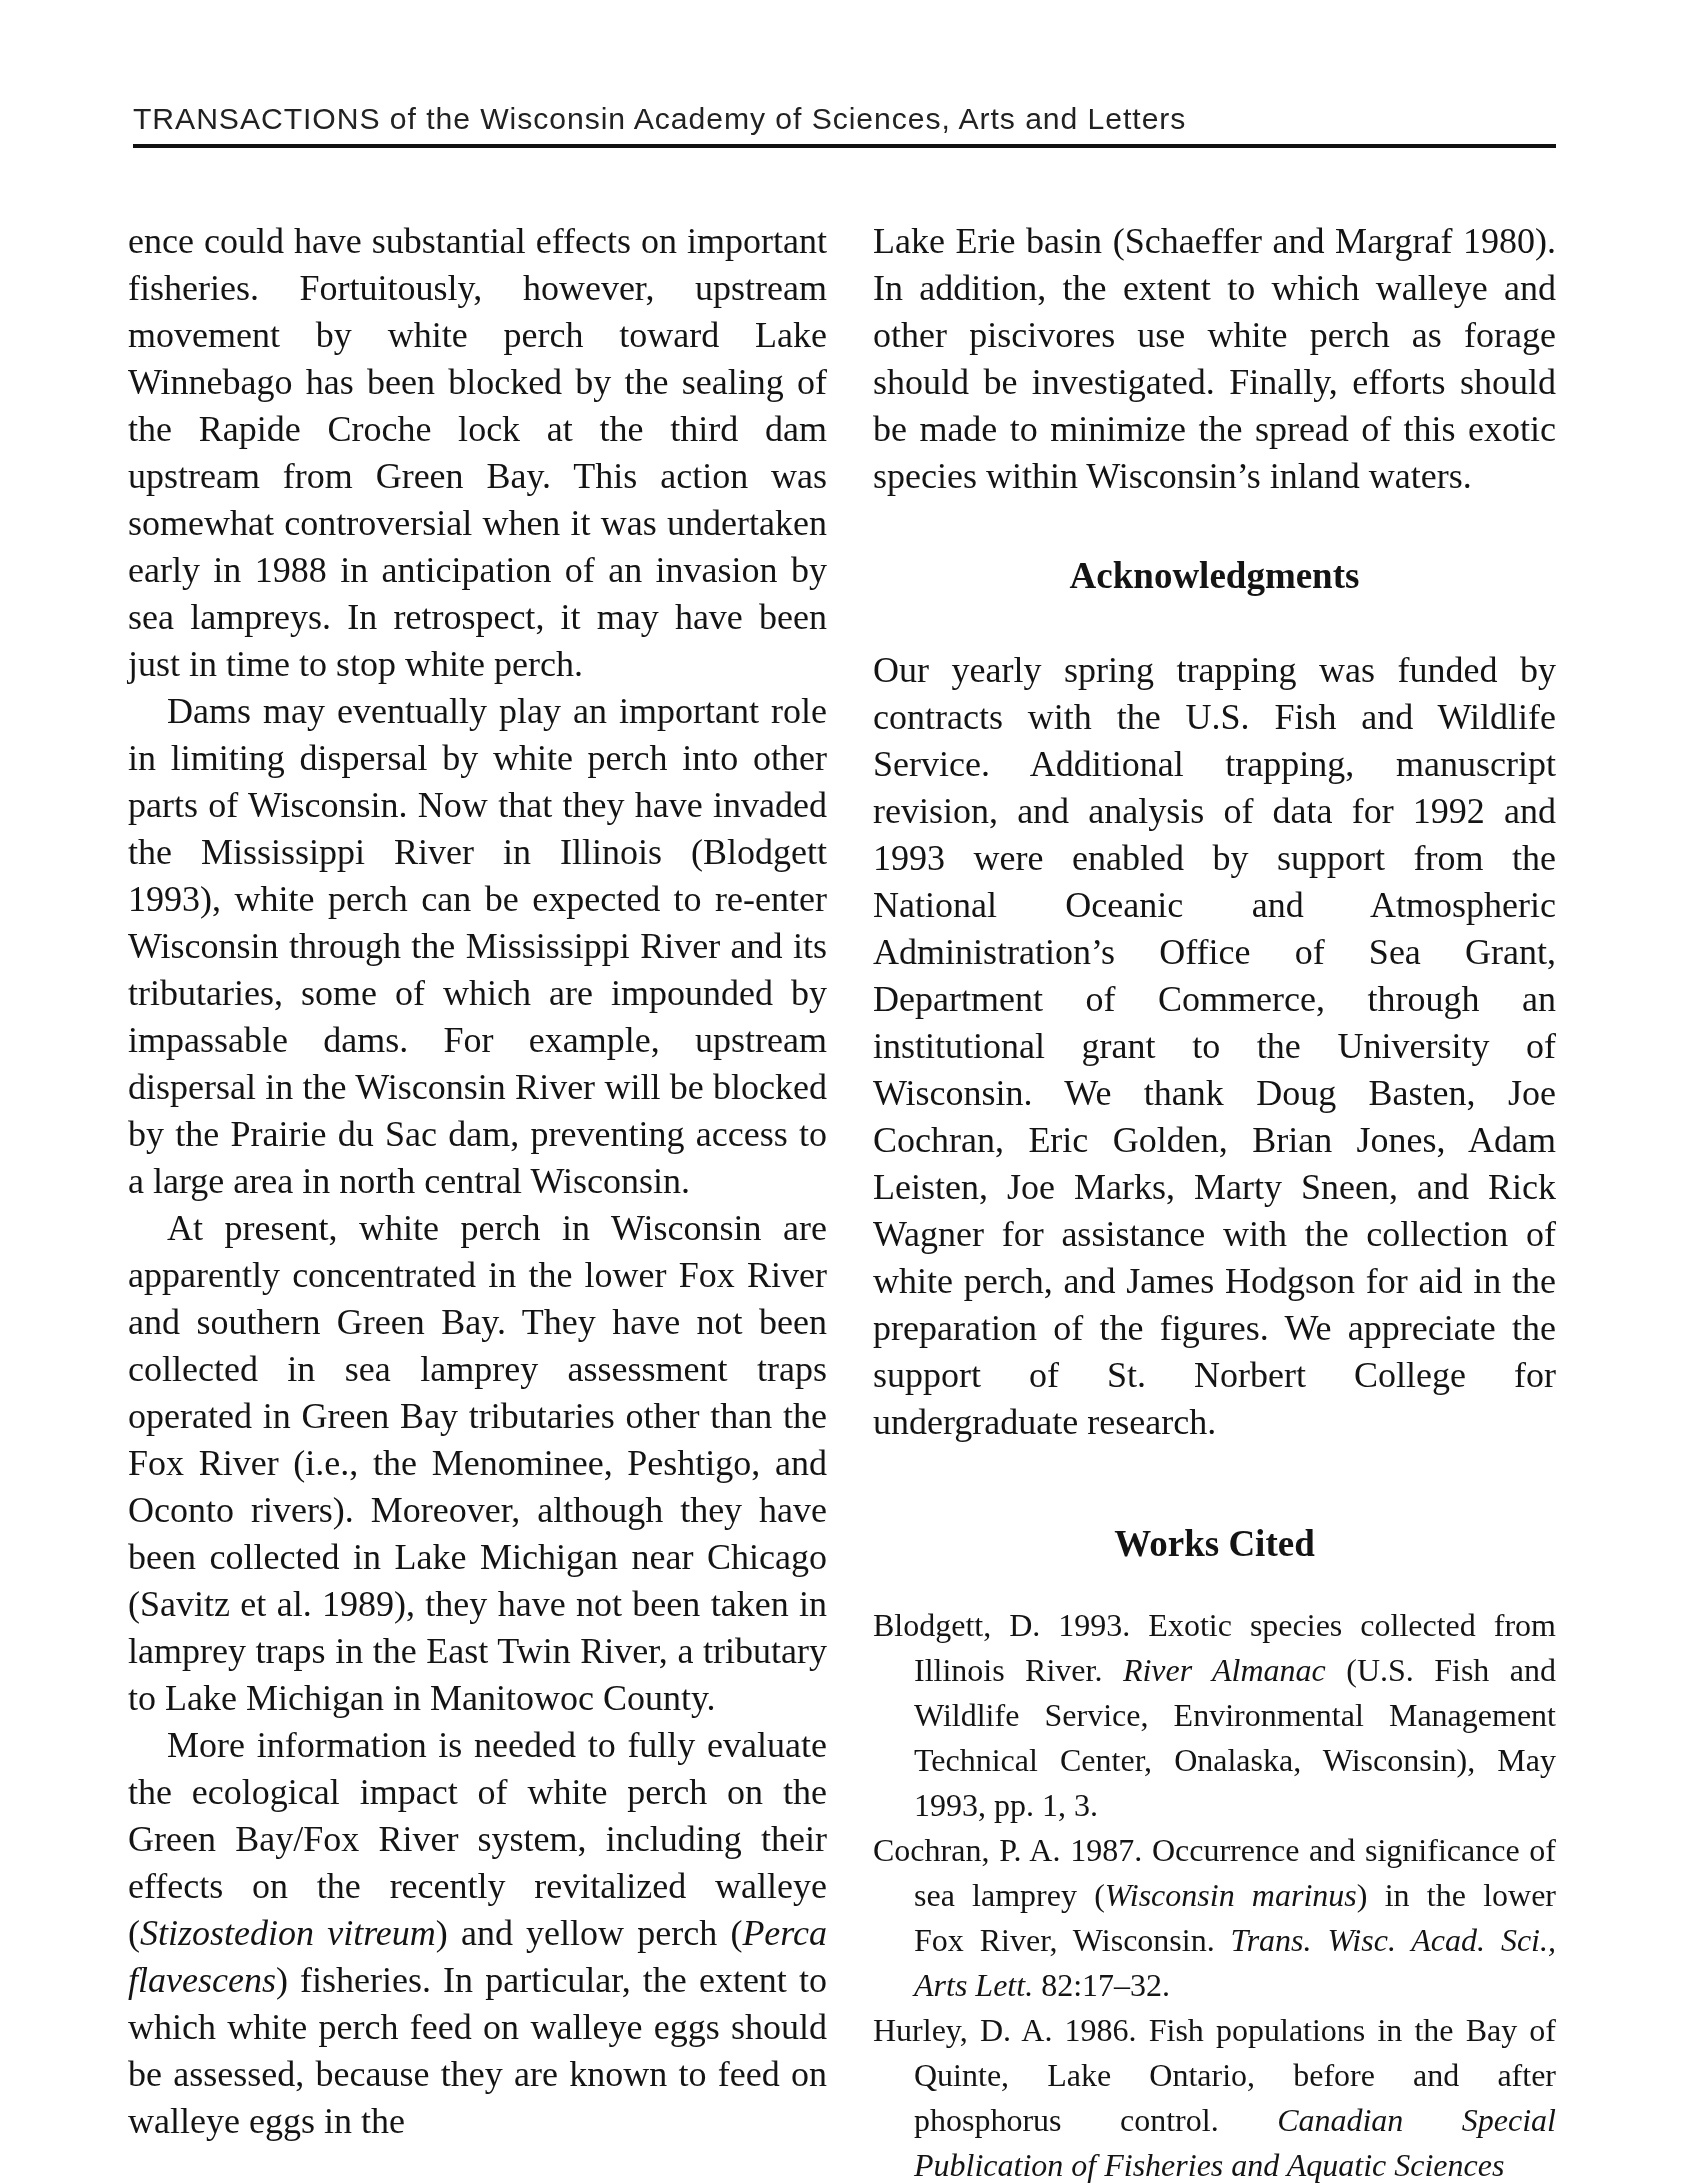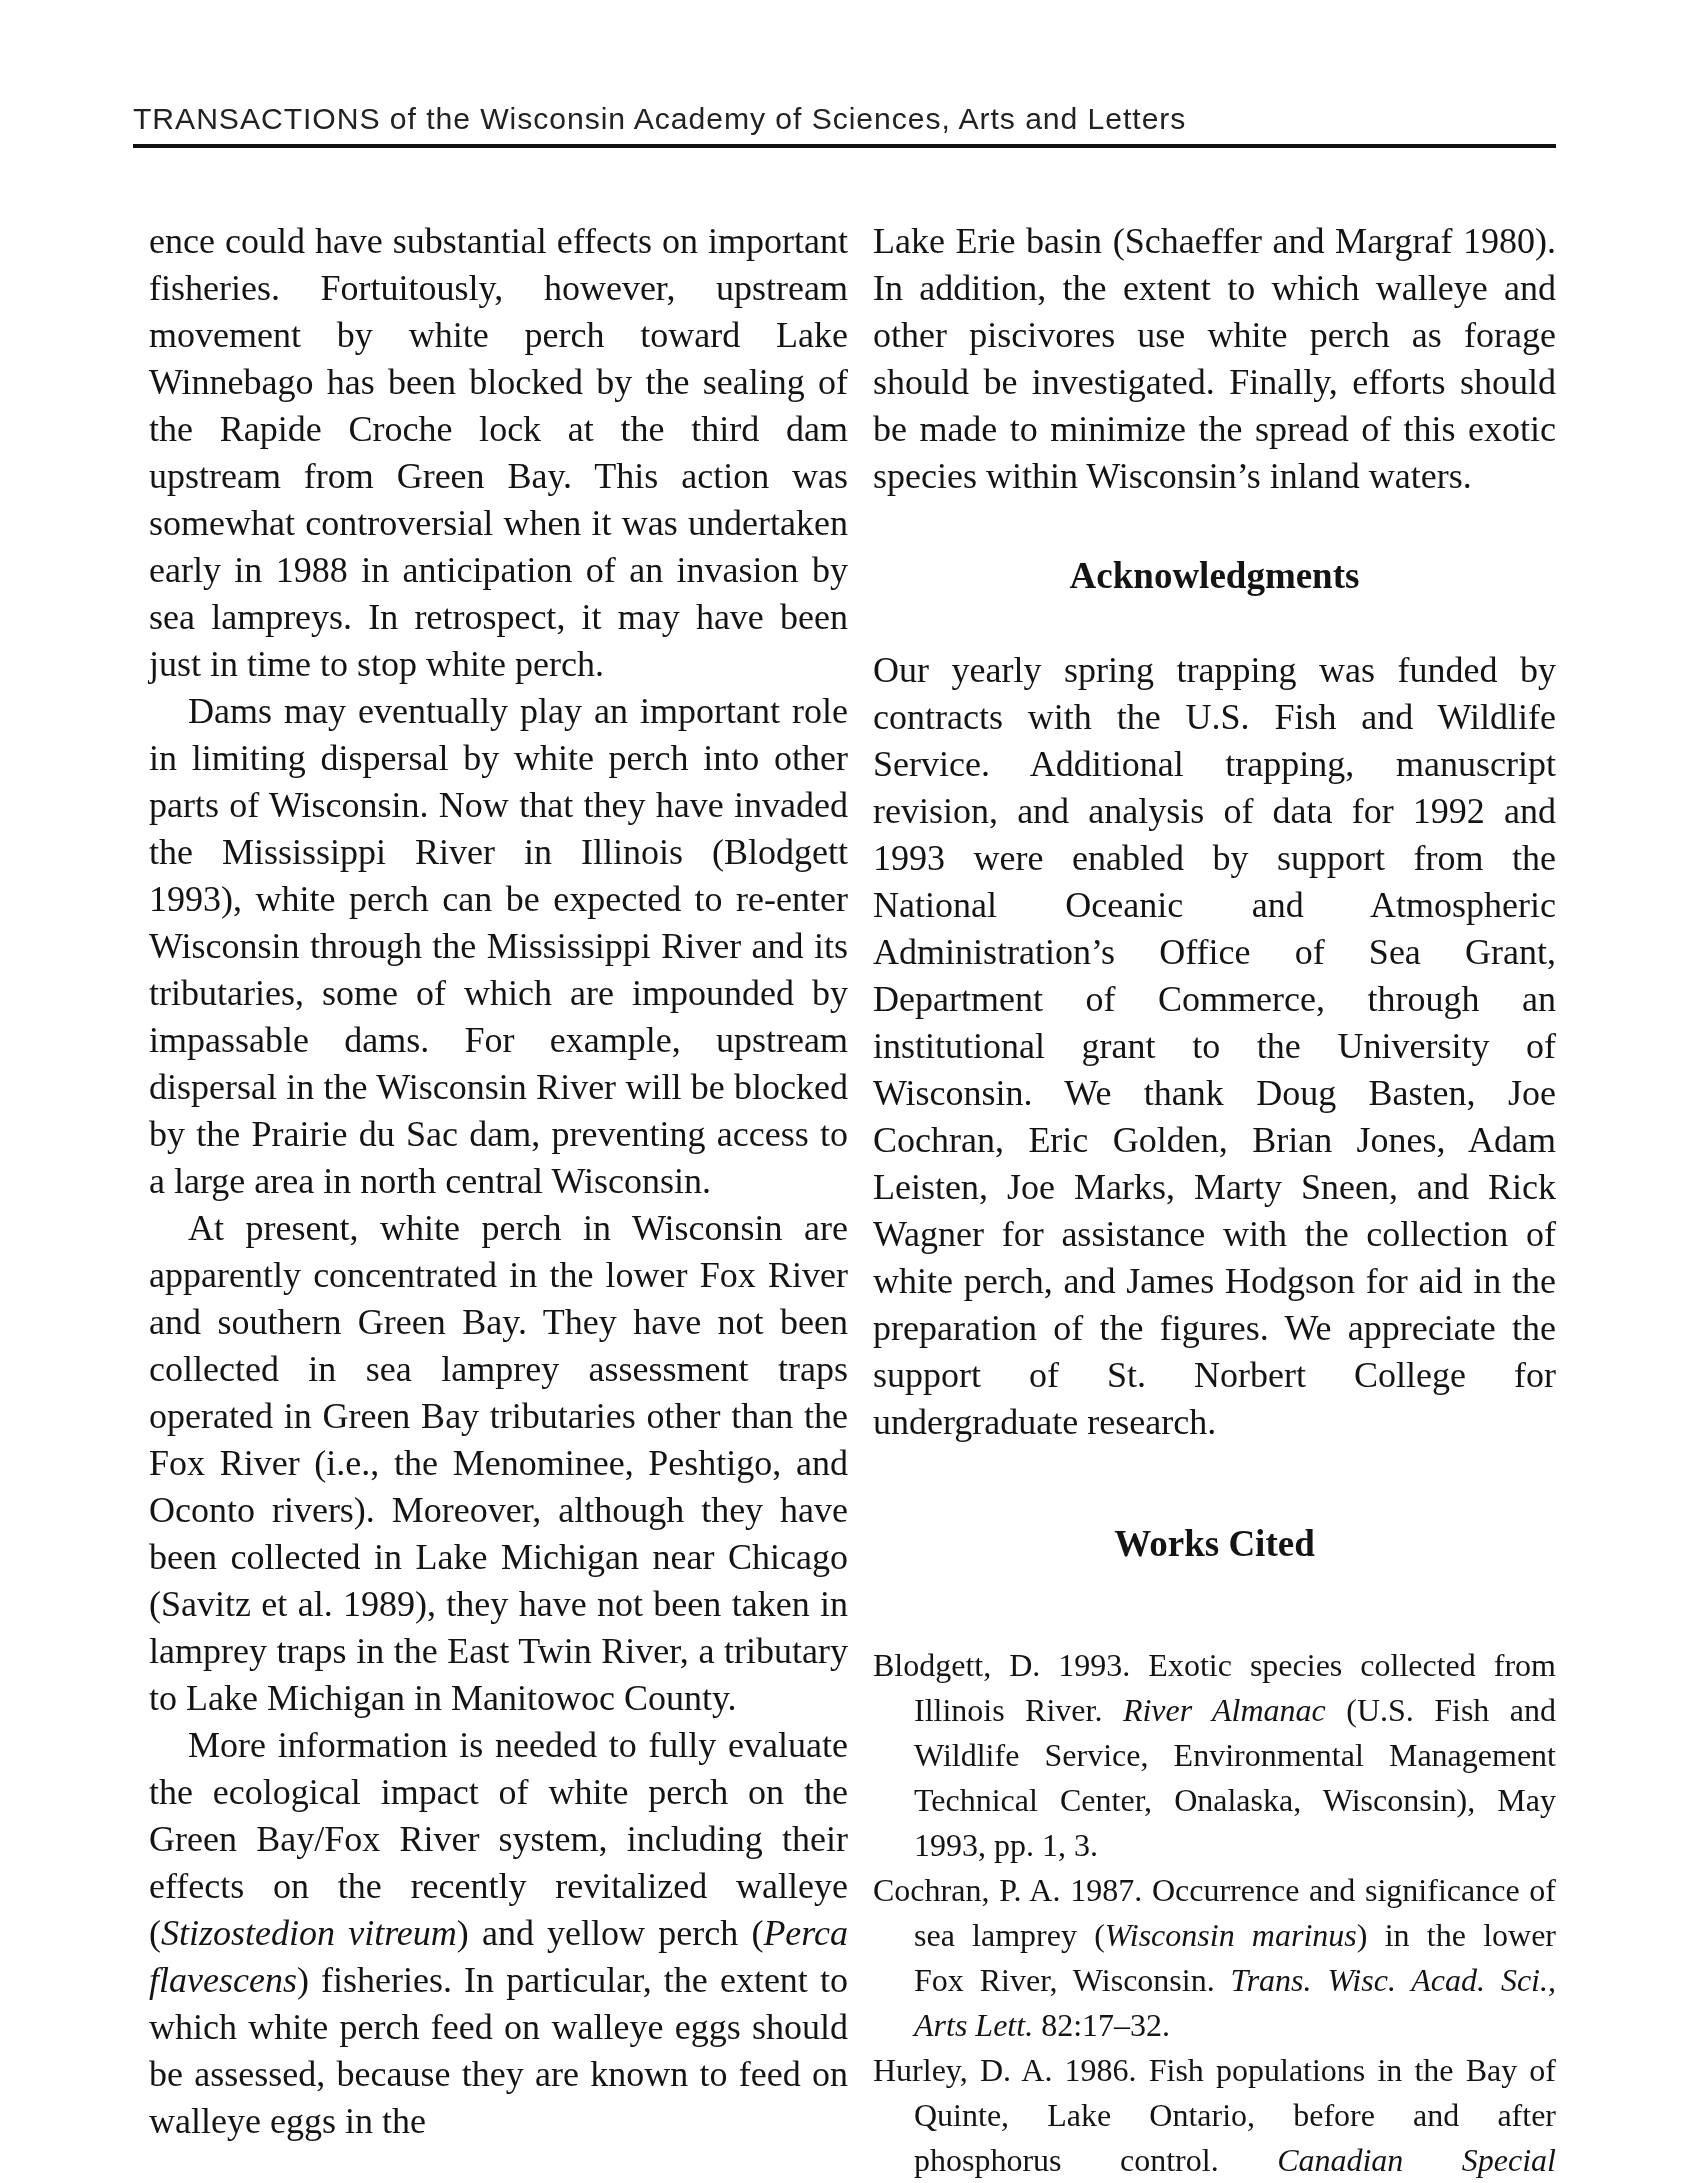--- a/index.html
+++ b/index.html
@@ -7,26 +7,26 @@
     .running-head {
       position: absolute; left: 133px; top: 103px; width: 1415px;
       font-family: "Liberation Sans", sans-serif; font-size: 29px; letter-spacing: 0.9px;
       color: #222; white-space: nowrap; transform: scaleX(1.04); transform-origin: left;
     }
     .head-rule { position: absolute; left: 133px; top: 144px; width: 1423px; height: 4.4px; background: #111; }
     .col {
       position: absolute; top: 218px;
       font-family: "Liberation Serif", serif; font-size: 36px; line-height: 47px; color: #141414;
     }
-    .col-left { left: 149px; width: 699px; }
+    .col-left { left: 128px; width: 699px; }
     .col-right { left: 873px; width: 683px; }
     .col p { margin: 0; text-align: justify; hyphens: none; }
     .col p.indent { text-indent: 39px; }
     .section-title { text-align: center; font-weight: bold; font-size: 37px; margin: 52px 0 48px 0; font-family: Liberation Serif, serif; }
-    .section-title.second { margin-top: 74px; margin-bottom: 76px; }
+    .section-title.second { margin-top: 74px; margin-bottom: 36px; }
     .refs { font-size: 32px; line-height: 45px; }
     .ref { margin: 0; padding-left: 41px; text-indent: -41px; text-align: justify; }
     .ref i { font-style: italic; }
     i { font-style: italic; }
   </style>
 </head>
 <body>
 
 <div class="running-head">TRANSACTIONS of the Wisconsin Academy of Sciences, Arts and Letters</div>
 <div class="head-rule"></div>

